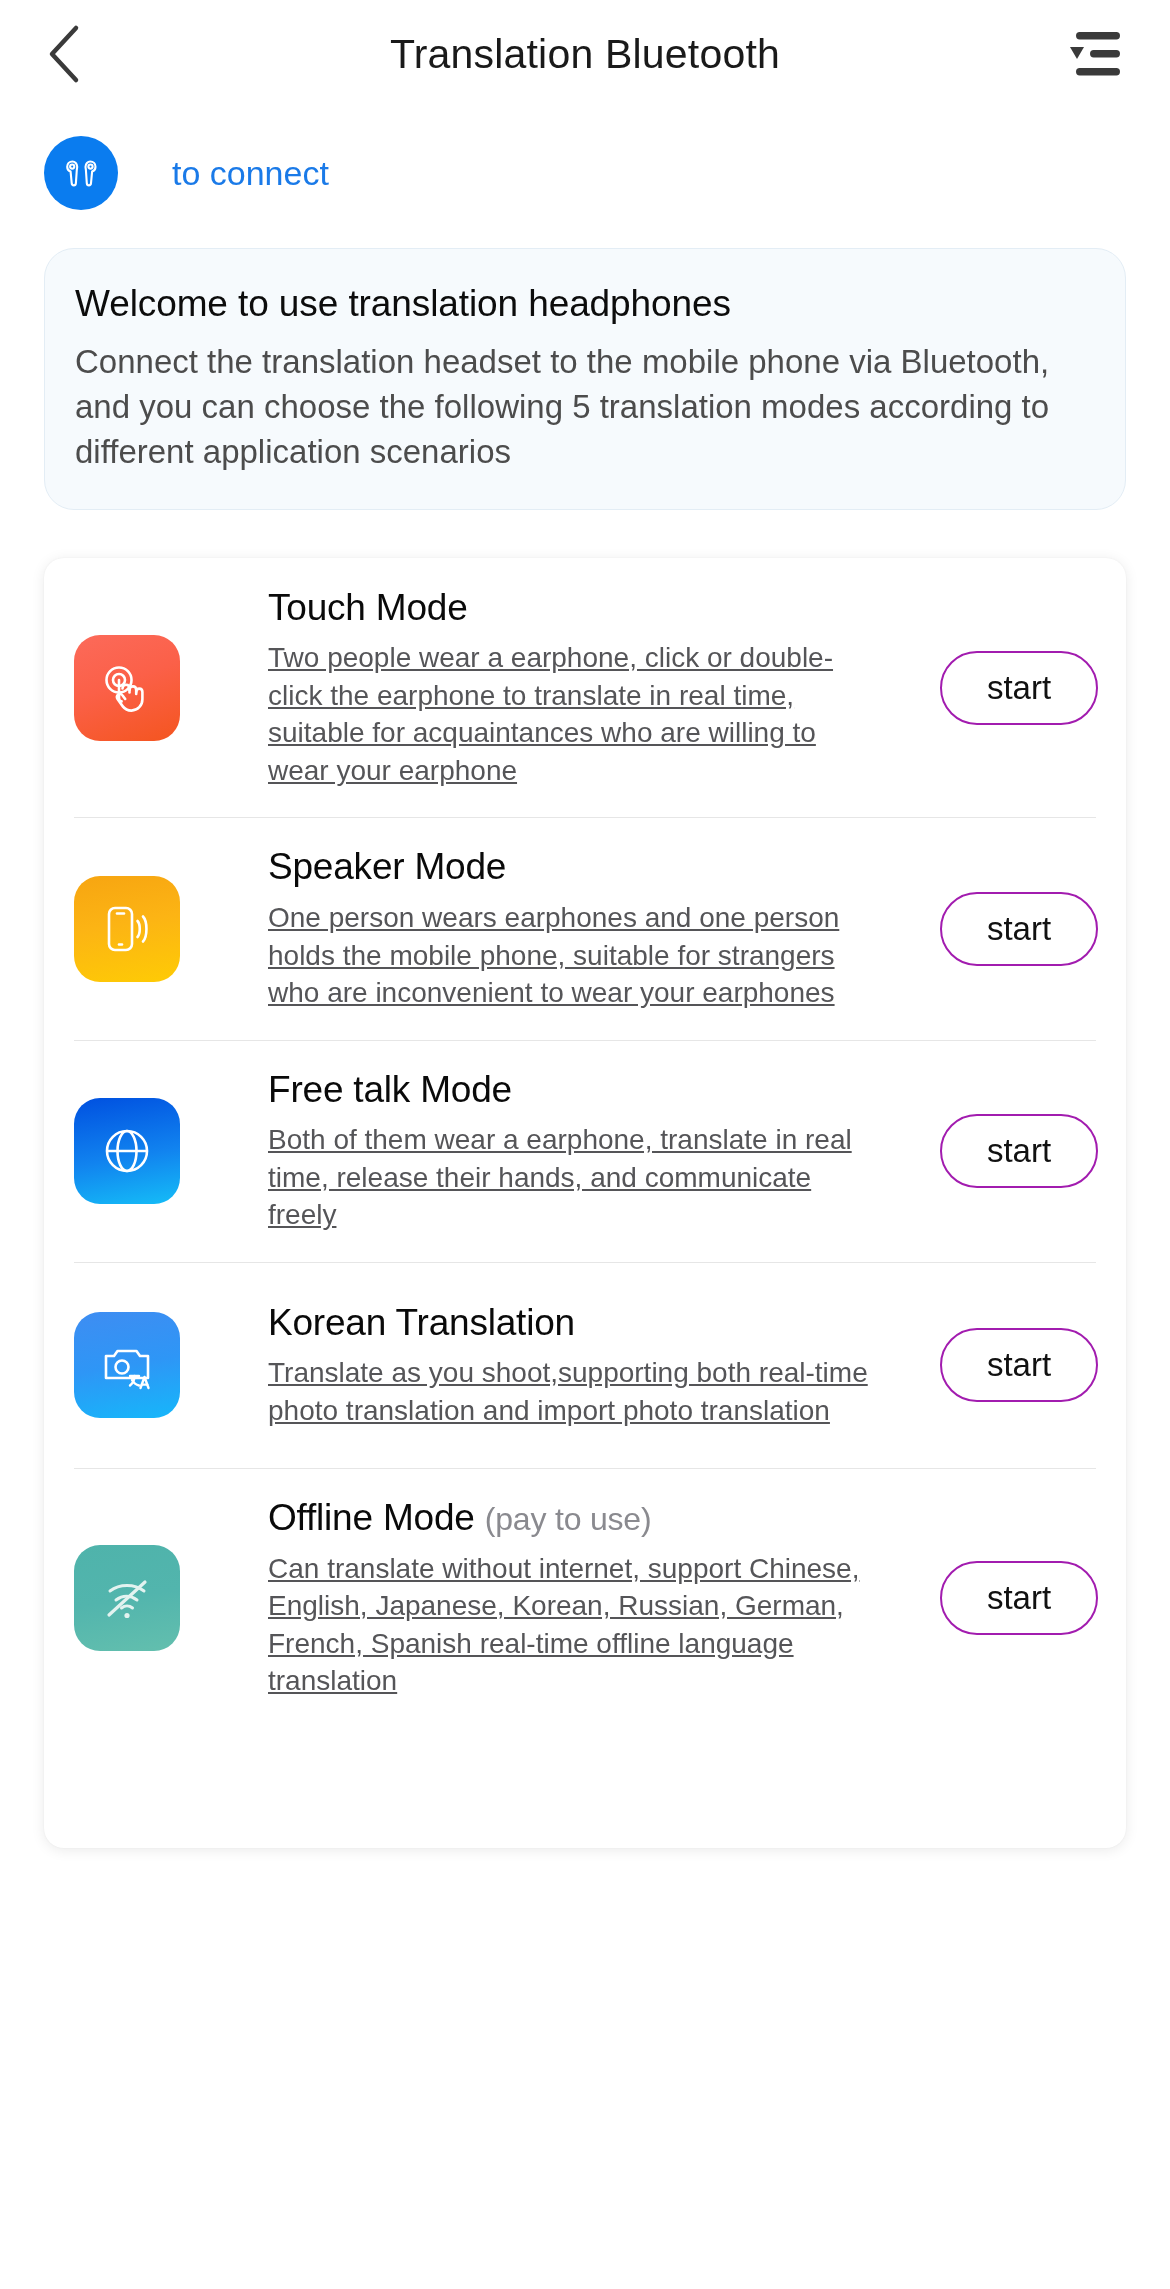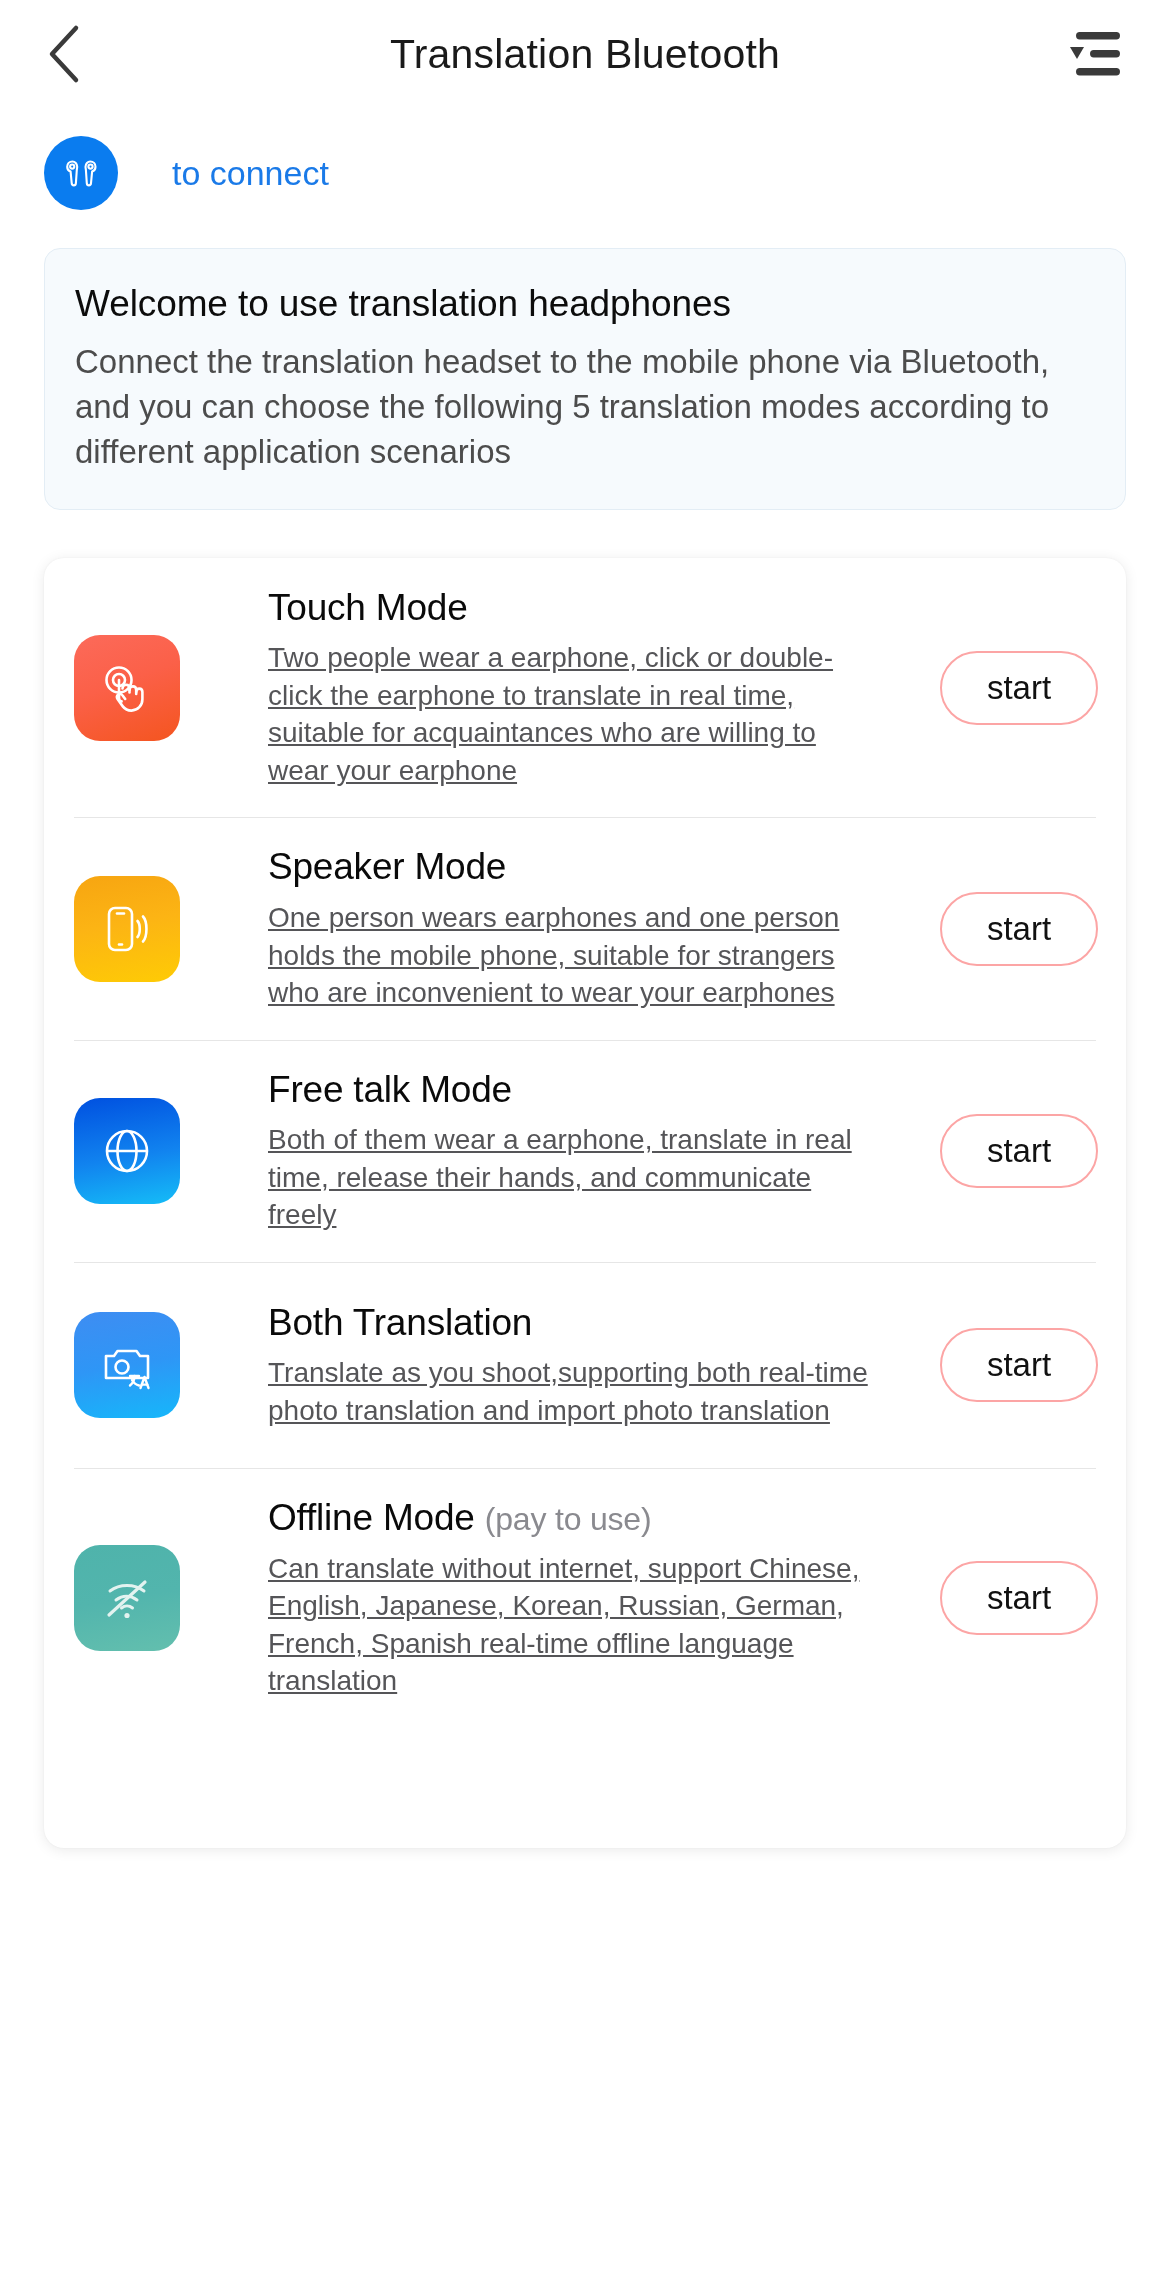--- a/index.html
+++ b/index.html
@@ -87,21 +87,21 @@
     color: #1a7ae8;
     font-weight: 400;
     cursor: pointer;
   }
 
   
   .welcome-card {
     margin: 30px 44px 0 44px;
     background: #f6fafd;
     border: 1px solid #e3edf5;
-    border-radius: 16px;
+    border-radius: 30px;
     padding: 32px 30px 34px 30px;
   }
   .welcome-title {
     font-size: 37px;
     font-weight: 400;
     color: #0c0c0c;
     line-height: 1.22;
     letter-spacing: -0.1px;
   }
   .welcome-body {
@@ -179,21 +179,21 @@
     line-height: 1.34;
     color: #555558;
     text-decoration: underline;
   }
 
   .start-btn {
     flex: 0 0 auto;
     width: 158px;
     height: 74px;
     border-radius: 40px;
-    border: 2px solid #fca5a5;
+    border: 2px solid #a21caf;
     background: #ffffff;
     display: flex;
     align-items: center;
     justify-content: center;
     font-size: 33px;
     color: #111111;
     font-family: "Liberation Sans", sans-serif;
     cursor: pointer;
     margin-left: 6px;
   }
@@ -317,21 +317,21 @@
             <line x1="34" y1="42" x2="43" y2="42"></line>
             <path d="M38.5 42 c0 5-2 7.5-4.5 9.5"></path>
             <path d="M36 46 c2 3.5 4.5 5 7 5.5"></path>
             <path d="M44.5 54 l4-11 l4 11"></path>
             <line x1="45.8" y1="50.6" x2="51.2" y2="50.6"></line>
           </g>
         </svg>
       </div>
       <div class="mode-text">
         <div class="mode-title">
-          <span>Both Translation</span>
+          <span>Korean Translation</span>
         </div>
         <div class="mode-desc">Translate as you shoot,supporting both real-time photo translation and import photo translation</div>
       </div>
       <div class="start-btn">start</div>
     </div>
 
     <div class="mode-row">
       <div class="mode-icon icon-offline">
         <svg width="62" height="62" viewBox="0 0 62 62">
           <g fill="none" stroke="#e3f3f0" stroke-width="3" stroke-linecap="round">

